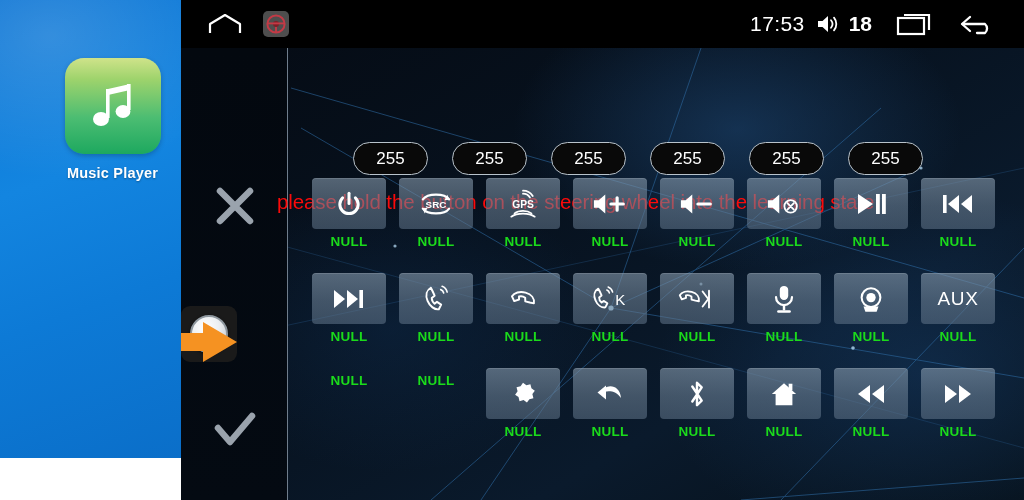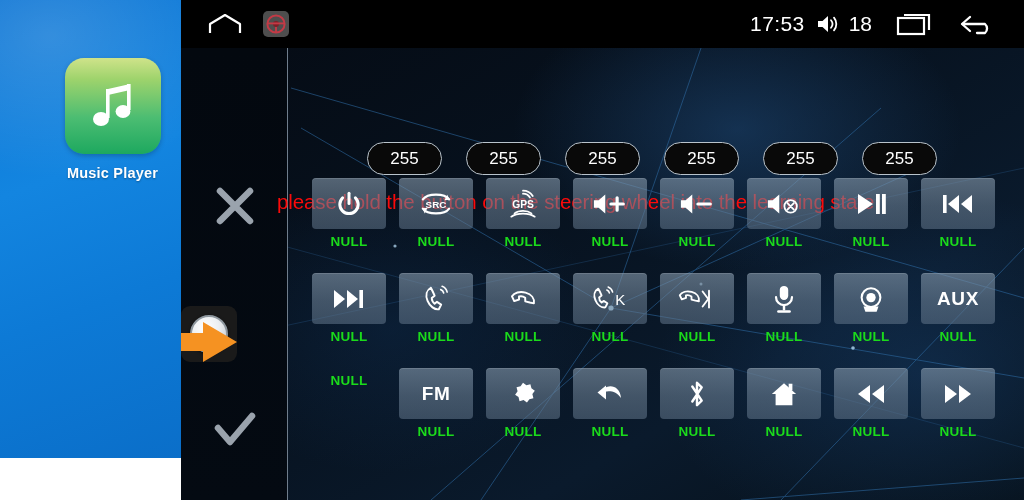--- a/index.html
+++ b/index.html
@@ -133,21 +133,21 @@
     width: 740px;
     color: #fa0a0a;
     font-size: 20.5px;
     letter-spacing: -.1px;
     white-space: nowrap;
     z-index: 5;
   }
 
   
   #pill-row {
-    position: absolute; left: 186px; top: 94px;
+    position: absolute; left: 172px; top: 94px;
     display: flex; gap: 24px;
     z-index: 5;
   }
   .value-pill {
     width: 75px; height: 33px; border-radius: 17px;
     background: #090909;
     border: 1.6px solid #b9c3cb;
     color: #ffffff; font-size: 17px;
     display: flex; align-items: center; justify-content: center;
   }
@@ -170,21 +170,21 @@
     display: flex; align-items: center; justify-content: center;
     box-shadow: inset 0 1px 0 rgba(255,255,255,.13);
   }
   .fn-label {
     margin-top: 5px;
     color: #1bdb1b; font-size: 13.5px; font-weight: bold;
     letter-spacing: .2px;
     text-align: right;
   }
   .fn-text {
-    color: #ffffff; font-size: 19px; font-weight: bold; letter-spacing: .6px;
+    color: #ffffff; font-size: 19px; font-weight: normal; letter-spacing: .6px;
   }
 </style>
 </head>
 <body>
 
 <div id="root">
 
   <div id="sidebar">
 
     <div class="launcher-app" id="app-music">
@@ -222,21 +222,21 @@
       </div>
       <div class="sb-right">
         <span id="sb-clock">17:53</span>
         <span class="sb-icon" style="margin-left:-14px;">
           <svg width="26" height="22" viewBox="0 0 26 22">
             <path d="M3 8 L7.5 8 L13 3 L13 19 L7.5 14 L3 14 Z" fill="#ffffff"></path>
             <path d="M16 7.2 a6 6 0 0 1 0 7.6" fill="none" stroke="#fff" stroke-width="1.8" stroke-linecap="round"></path>
             <path d="M19 4.6 a10 10 0 0 1 0 12.8" fill="none" stroke="#fff" stroke-width="1.8" stroke-linecap="round"></path>
           </svg>
         </span>
-        <span id="sb-volume-value" style="margin-left:-16px;">18</span>
+        <span id="sb-volume-value" style="margin-left:-16px;font-weight:bold;">18</span>
         <span class="sb-icon">
           <svg width="38" height="26" viewBox="0 0 38 26">
             <rect x="2" y="7" width="26" height="16" fill="none" stroke="#ffffff" stroke-width="2.2"></rect>
             <path d="M8 4 L33 4 L33 19" fill="none" stroke="#ffffff" stroke-width="2.2"></path>
           </svg>
         </span>
         <span class="sb-icon">
           <svg width="40" height="26" viewBox="0 0 40 26">
             <path d="M12 6 L4 13 L12 20" fill="none" stroke="#ffffff" stroke-width="2.3" stroke-linecap="round" stroke-linejoin="round"></path>
             <path d="M4.6 13 L27 13 a6 6 0 0 1 0 9 L19 22" fill="none" stroke="#ffffff" stroke-width="2.3" stroke-linecap="round" stroke-linejoin="round"></path>
@@ -491,23 +491,20 @@
           <div class="fn-cell">
             <div class="fn-button">
               <span class="fn-text">AUX</span>
             </div>
             <div class="fn-label" style="color: rgb(27, 219, 27);">NULL</div>
           </div>
           <div class="fn-cell">
             <div class="fn-label" style="color: rgb(27, 219, 27);">NULL</div>
           </div>
           <div class="fn-cell">
-            <div class="fn-button">
-              <span class="fn-text">FM</span>
-            </div>
             <div class="fn-label" style="color: rgb(27, 219, 27);">NULL</div>
           </div>
           <div class="fn-cell">
             <div class="fn-button">
               <span style="display: flex; align-items: center;">
                 <svg width="30" height="30" viewBox="0 0 32 32">
        <path d="M16 1.6 l3.6 2.6 4.3-1.1 1.1 4.3 3.6 2.6 -2.6 3.6 1.1 4.3 -4.3 1.1 -2.6 3.6 -3.6-2.6 -4.3 1.1 -1.1-4.3 -3.6-2.6 2.6-3.6 -1.1-4.3 4.3-1.1 Z" transform="translate(0,2.5)" fill="#fff"></path>
        <circle cx="16" cy="16.3" r="4.6" fill="none"></circle>
      </svg>
               </span>

